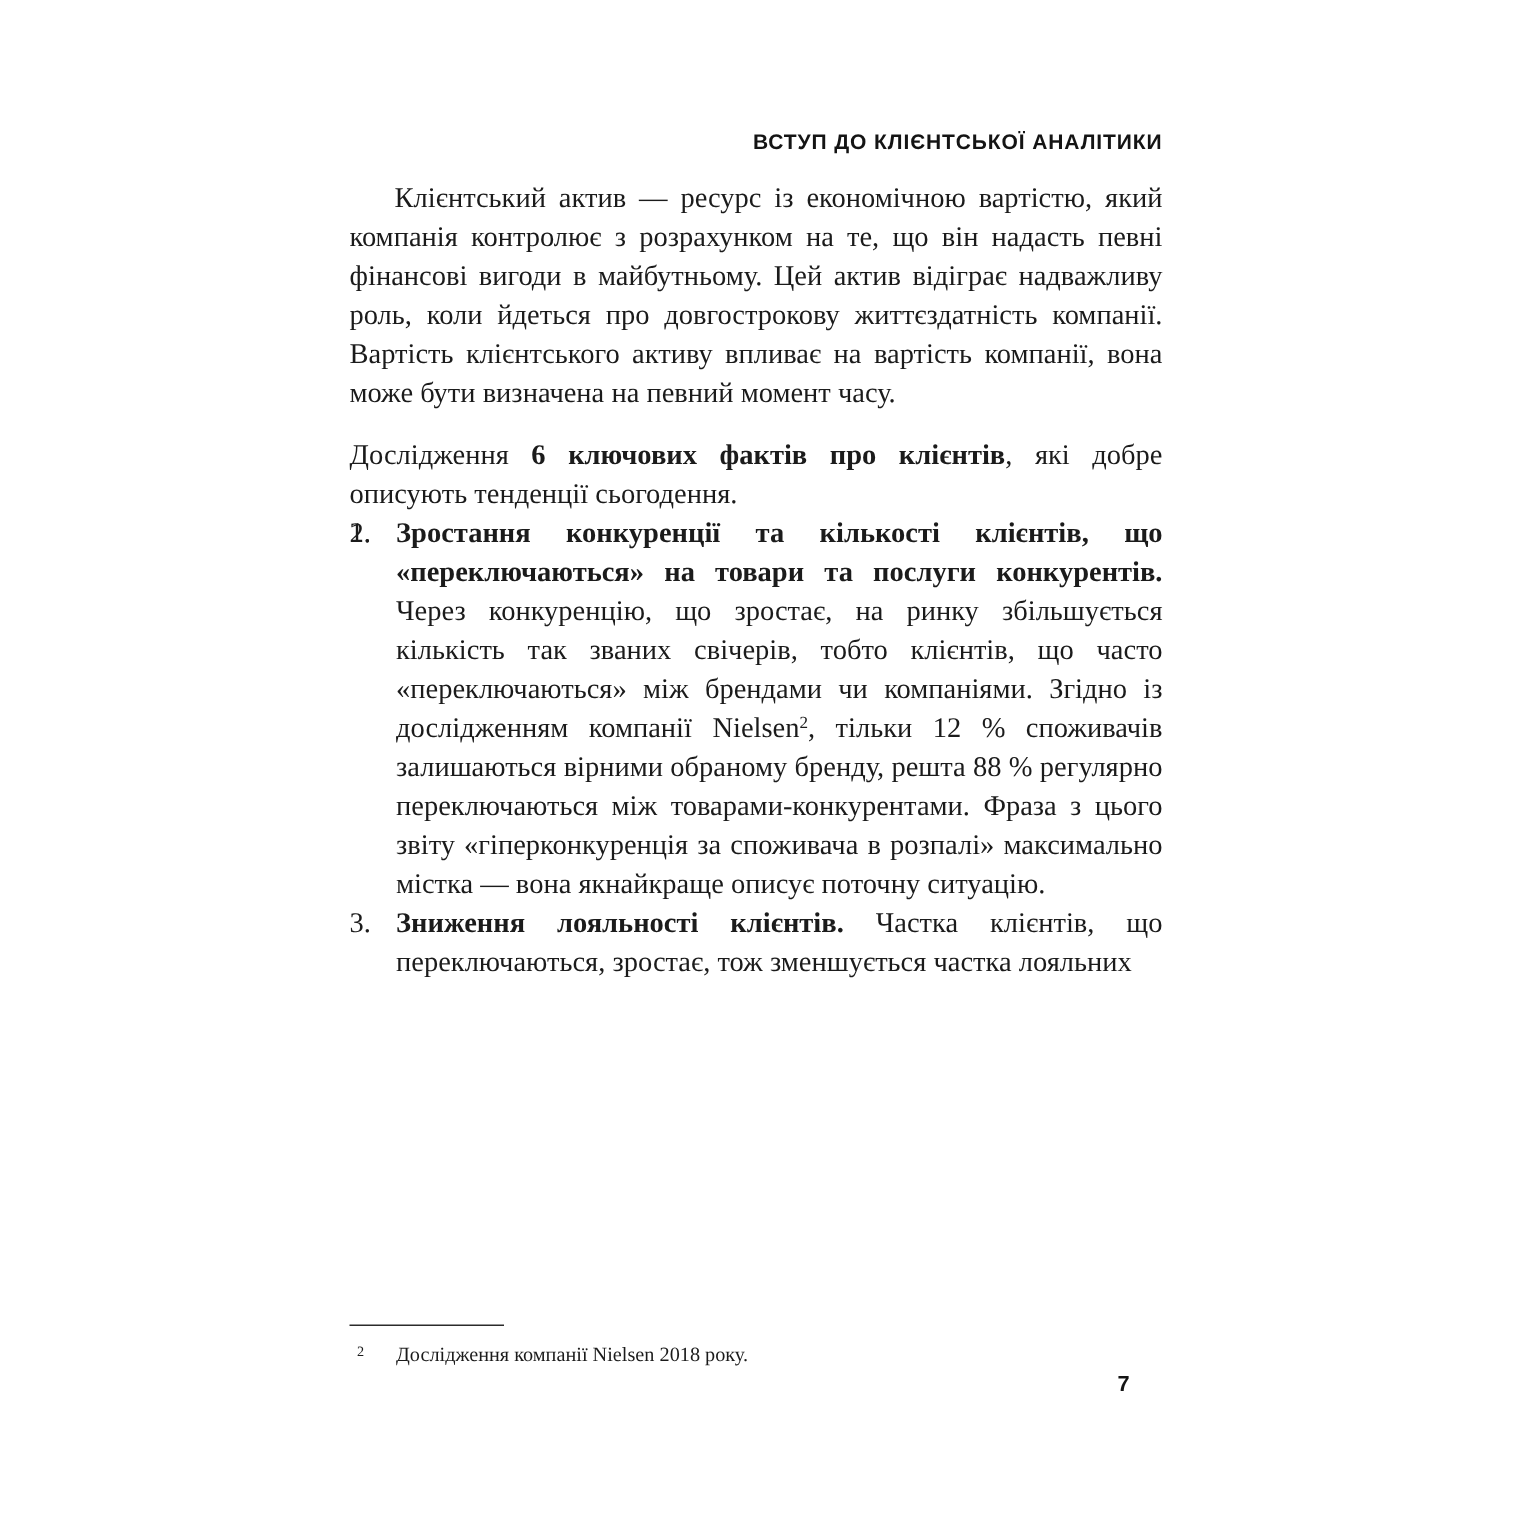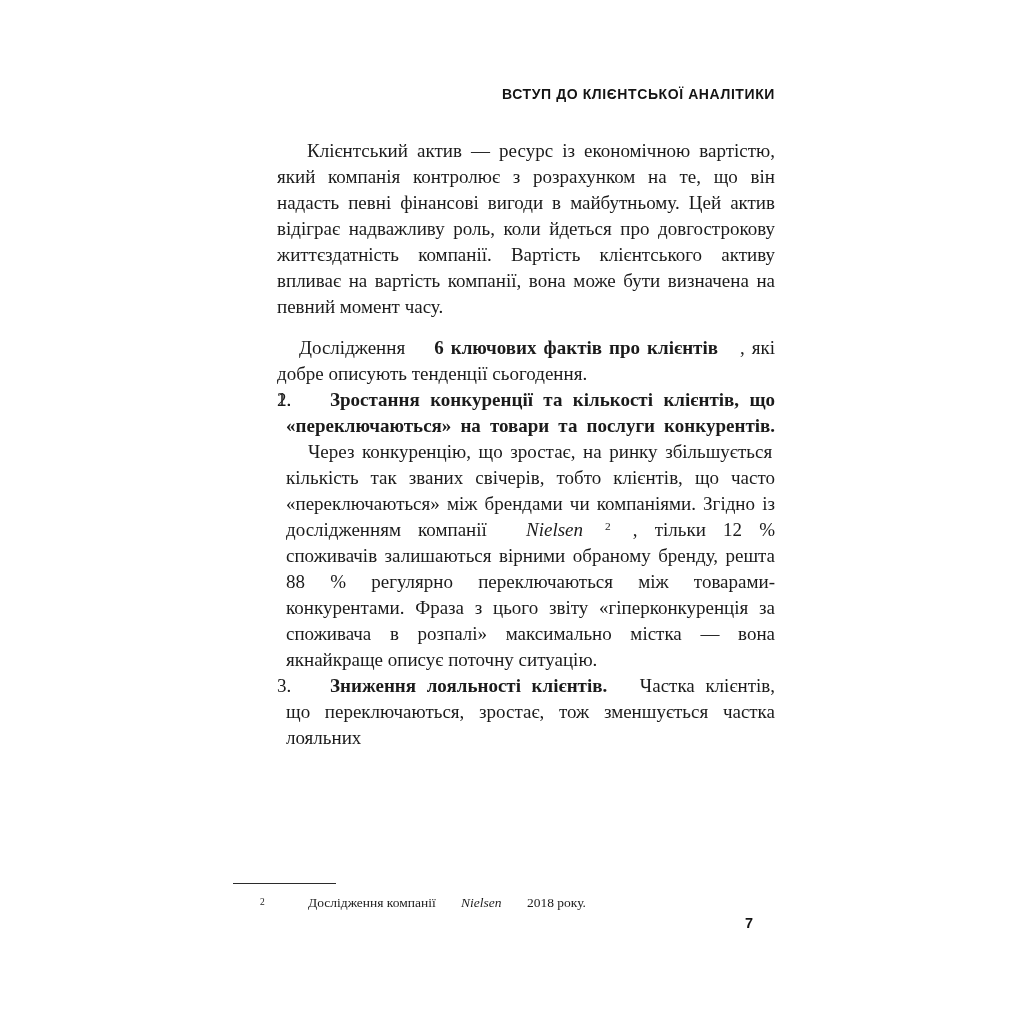--- a/index.html
+++ b/index.html
@@ -1,15 +1,15 @@
 <!DOCTYPE html>
 <html><head>
 <meta charset="utf-8">
 <style>
-  * { box-sizing: border-box; padding-left: 22px; }
+  * { box-sizing: border-box; }
   html, body { margin: 0; padding: 0; }
   body { width: 1024px; height: 1024px; background: #ffffff; }
 
   .page {
     position: relative;
     width: 1024px;
     height: 1024px;
     background: #ffffff;
     color: #1b1b1b;
     font-family: "Liberation Serif", "DejaVu Serif", serif;
@@ -23,42 +23,42 @@
     text-align: right;
     font-family: "Liberation Sans", "DejaVu Sans", sans-serif;
     font-size: 14px;
     font-weight: 700;
     letter-spacing: 0.6px;
     color: #141414;
   }
 
   .text-block {
     position: absolute;
-    top: 138px;
+    top: 120px;
     left: 233px;
     width: 542px;
     font-size: 19px;
     line-height: 26px;
     text-align: justify;
   }
 
   p.para { margin: 0; }
   p.first-indent { text-indent: 30px; }
   p.intro { margin-top: 15px; }
 
   ol.facts { list-style: none; margin: 0; padding: 0; }
   ol.facts li {
     position: relative;
     padding-left: 31px;
     text-align: justify;
   }
   .fact-num { position: absolute; left: 0; top: 0; }
 
   .b { font-weight: 700; }
-  .i { font-style: italic; }
+  .i { }
 
   sup.fn-ref {
     font-size: 60%;
     line-height: 0;
     vertical-align: baseline;
     position: relative;
     top: -0.55em;
     font-style: normal;
   }
 

